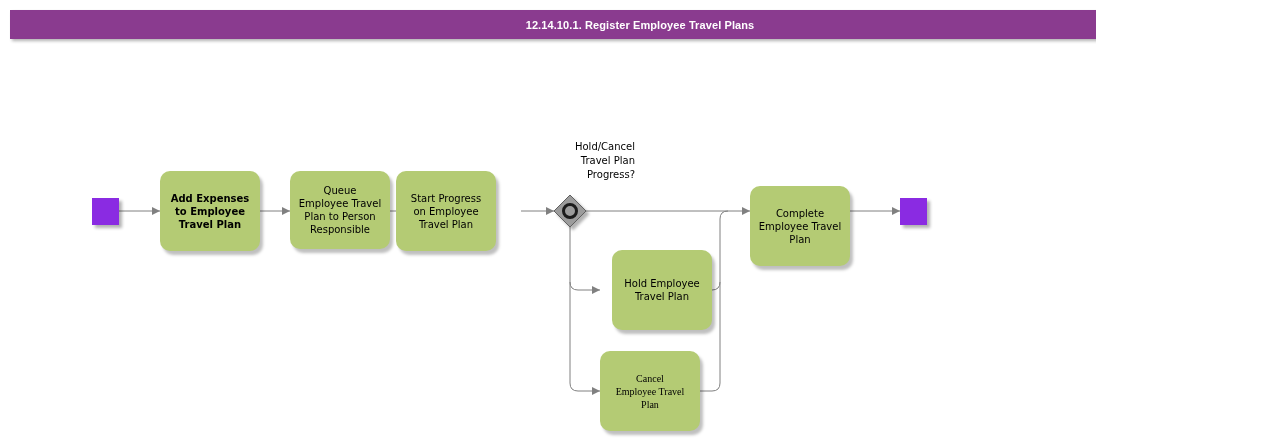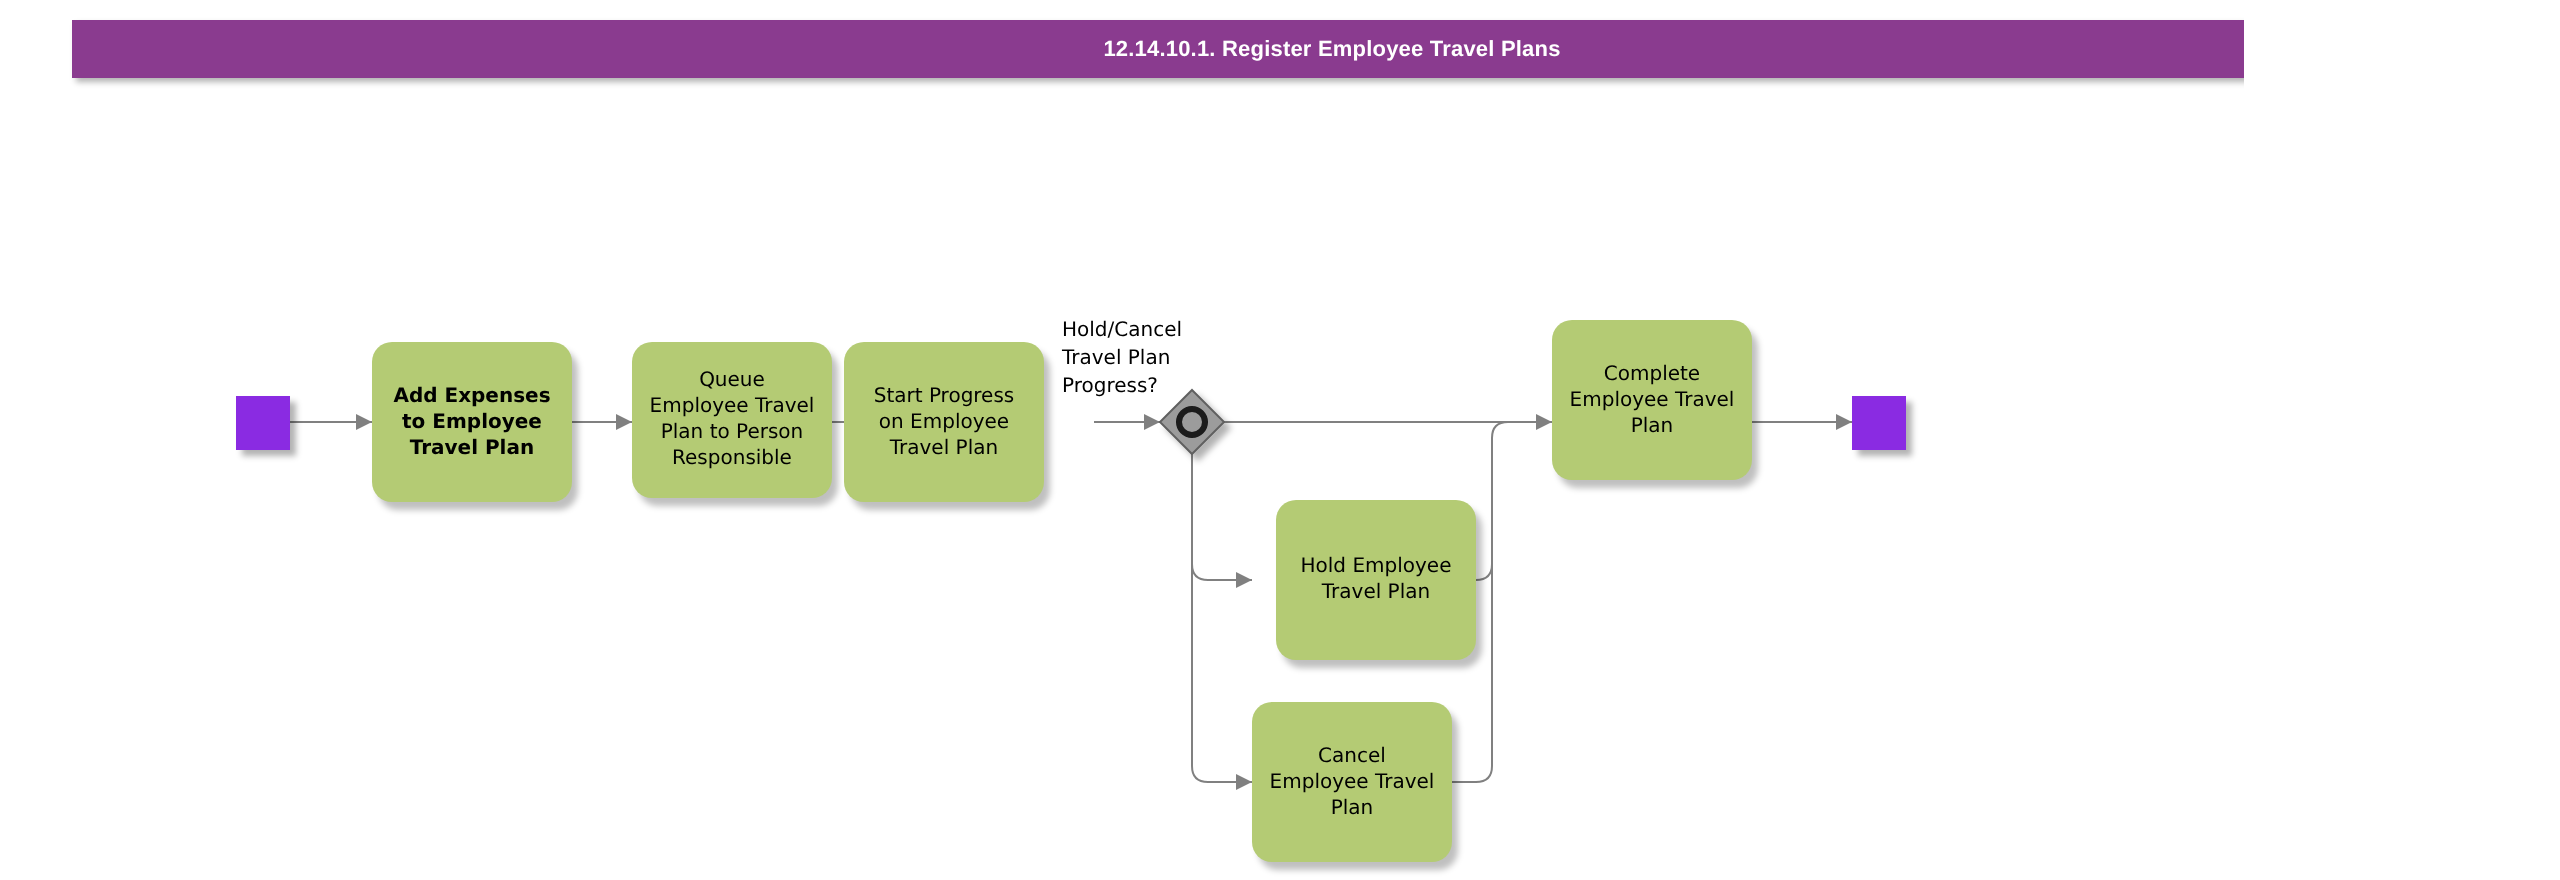--- a/index.html
+++ b/index.html
@@ -14,21 +14,20 @@
     --node-text:#000000;
   }
   *{margin:0;padding:0;box-sizing:border-box;}
   html,body{background:#ffffff;}
   .stage{
     position:relative;
     width:1096px;height:440px;
     background:#ffffff;
     font-family:"DejaVu Sans", sans-serif;
     overflow:hidden;
-    margin-left:26px;
   }
   .title-bar{
     position:absolute;left:10px;top:10px;width:1260px;height:29px;
     background:var(--title-bar);
     box-shadow:2px 2px 3px rgba(0,0,0,0.30);
     display:flex;align-items:center;justify-content:center;
   }
   .title-bar .title-text{
     font-family:"Liberation Sans", sans-serif;
     font-size:11px;font-weight:bold;color:var(--title-text);
@@ -48,31 +47,31 @@
     font-size:10px;line-height:13px;color:var(--node-text);
     white-space:pre-line;
   }
   .event{
     position:absolute;width:27px;height:27px;
     background:var(--event-fill);
     box-shadow:3px 3px 3px rgba(0,0,0,0.30);
     cursor:pointer;
   }
   .gateway-label{
-    position:absolute;left:505px;top:159px;width:130px;
+    position:absolute;left:505px;top:140px;width:130px;
     font-size:10px;line-height:14px;color:var(--node-text);
-    text-align:left;white-space:pre-line;
+    text-align:right;white-space:pre-line;
   }
   
   #task-add-expenses{left:160px;top:171px;font-weight:bold;}
   #task-queue{left:290px;top:171px;height:78px;}
   #task-start-progress{left:396px;top:171px;}
-  #task-complete{left:750px;top:160px;}
+  #task-complete{left:750px;top:186px;}
   #task-hold{left:612px;top:250px;}
-  #task-cancel{left:600px;top:351px;}
+  #task-cancel{left:600px;top:351px;font-family:Liberation Serif, serif;}
   #start-event{left:92px;top:198px;}
   #end-event{left:900px;top:198px;}
 </style>
 </head>
 <body>
 
 <div class="stage">
 
   <div class="title-bar">
     <span class="title-text">12.14.10.1. Register Employee Travel Plans</span>

